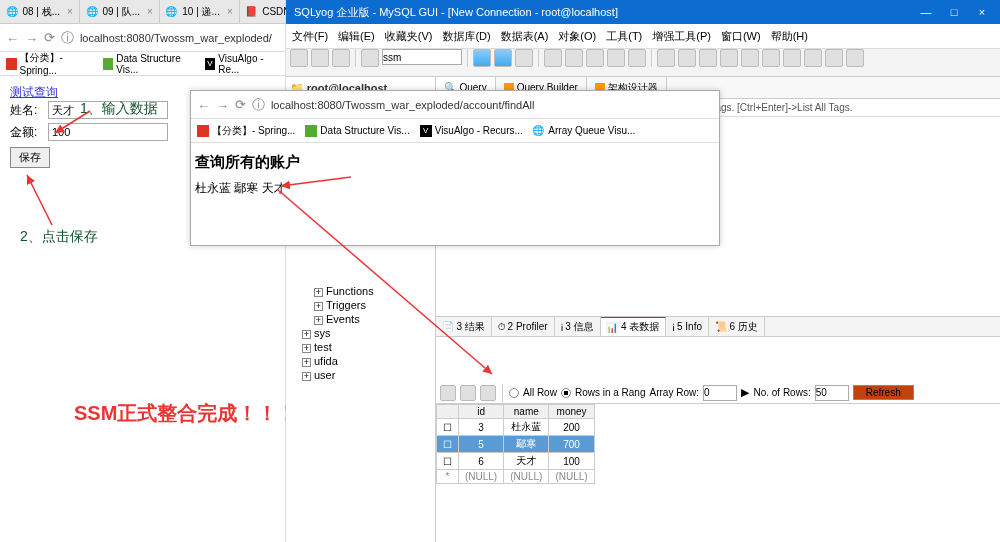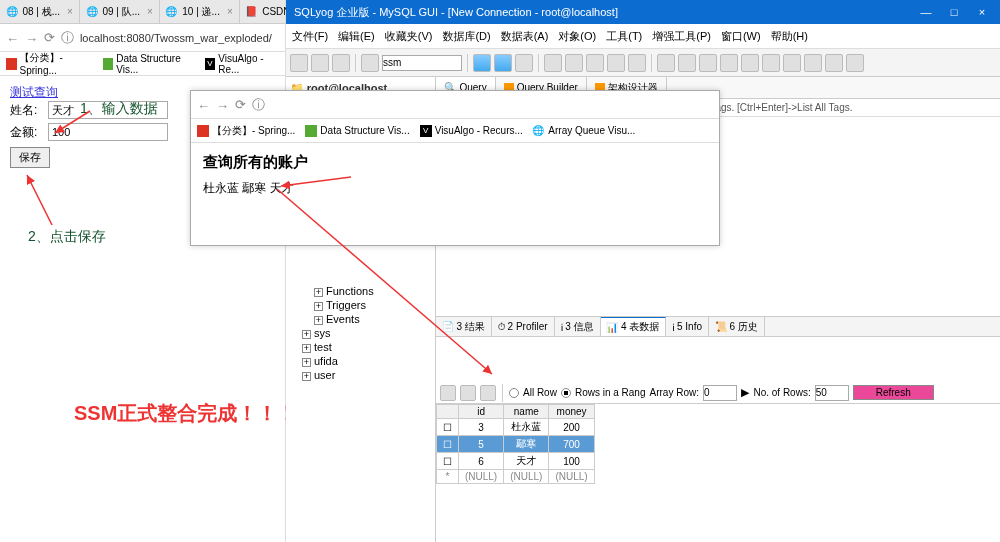--- a/index.html
+++ b/index.html
@@ -27,31 +27,31 @@
 .form-row { display: flex; align-items: flex-end; margin-bottom: 4px; font-size: 12px; }
 .form-row label { width: 38px; }
 .form-row input { width: 120px; height: 18px; border: 1px solid #aaa; font-size: 11px; padding: 0 3px; }
 .save-btn { padding: 2px 8px; border: 1px solid #888; background: #efefef; font-size: 11px; margin-top: 2px; }
 
 .annot { position: absolute; color: #14532d; font-size: 14px; pointer-events: none; }
 
 
 .popup { position: absolute; left: 190px; top: 90px; width: 530px; height: 156px; background: #fff; border: 1px solid #aaa; box-shadow: 0 0 6px rgba(0,0,0,0.2); z-index: 50; }
 .popup .addr-row { border-top: none; }
-.popup-body { padding: 10px 12px; }
+.popup-body { padding: 10px 4px; }
 .popup-body h2 { font-size: 15px; margin-bottom: 8px; }
 .popup-body .names { font-size: 12px; }
 
 
 .sqlyog { position: absolute; left: 286px; top: 0; width: 714px; height: 542px; background: #fff; }
 .sqlyog-titlebar { height: 24px; background: #0c6cd0; color: #fff; display: flex; align-items: center; padding: 0 8px; font-size: 11px; justify-content: space-between; }
 .win-icons { display: flex; gap: 8px; }
 .win-icons span { width: 20px; text-align: center; }
 .menubar { height: 20px; background: #fff; display: flex; align-items: center; padding: 12px 6px; gap: 10px; font-size: 11px; border-bottom: 1px solid #ddd; }
-.toolbar { height: 28px; background: #f4f4f4; display: flex; align-items: center; padding: 0 4px; gap: 3px; border-bottom: 1px solid #ccc; }
+.toolbar { height: 28px; background: #f4f4f4; display: flex; align-items: flex-start; padding: 0 4px; gap: 3px; border-bottom: 1px solid #ccc; }
 .tb-icon { width: 18px; height: 18px; background: #e0e0e0; border: 1px solid #bbb; border-radius: 2px; }
 .tb-sep { width: 1px; height: 18px; background: #ccc; margin: 0 2px; }
 .tb-colored { background: linear-gradient(#8cf,#4ae); }
 
 .sqlyog-main { display: flex; height: calc(100% - 72px); }
 .tree-panel { width: 150px; border-right: 1px solid #ccc; padding: 4px; font-size: 11px; overflow: hidden; }
 .tree-item { padding: 1px 0 1px 12px; white-space: nowrap; }
 .tree-item.root { padding-left: 0; color: #333; font-weight: bold; }
 .tree-item .box { display: inline-block; width: 9px; height: 9px; border: 1px solid #888; text-align: center; line-height: 7px; font-size: 9px; margin-right: 3px; }
 .tree-gap { height: 160px; }
@@ -66,21 +66,21 @@
 
 .result-tabs { height: 20px; display: flex; border-bottom: 1px solid #ccc; background: #f4f4f4; font-size: 10px; }
 .rt { padding: 0 6px; display: flex; align-items: center; gap: 2px; border-right: 1px solid #ccc; }
 .rt.active { background: #fff; border-top: 1px solid #0c6cd0; }
 
 .result-toolbar { height: 22px; display: flex; align-items: center; gap: 4px; padding: 0 4px; font-size: 10px; border-bottom: 1px solid #ccc; margin-top: 45px; }
 .result-toolbar .tb-icon { width: 16px; height: 16px; }
 .radio { width: 10px; height: 10px; border: 1px solid #888; border-radius: 50%; display: inline-block; }
 .radio.sel { background: radial-gradient(#000 40%, #fff 45%); }
 .num-input { width: 34px; height: 16px; border: 1px solid #aaa; font-size: 10px; }
-.refresh-btn { padding: 1px 22px; border: 1px solid #888; background: #ec4899; font-size: 10px; }
+.refresh-btn { padding: 1px 12px; border: 1px solid #888; background: #c2410c; font-size: 10px; }
 
 .data-grid { font-size: 10px; }
 .data-grid table { border-collapse: collapse; }
 .data-grid th, .data-grid td { border: 1px solid #ccc; padding: 1px 6px; text-align: center; }
 .data-grid th { background: #f0f0f0; font-weight: normal; }
 .row-chk { width: 14px; text-align: center; }
 .highlight-row td { background: #5a9bd5; color: #fff; }
 .null-row td { color: #888; }
 
 .big-red { position: absolute; color: #e33; font-size: 20px; font-weight: bold; left: 74px; top: 400px; }
@@ -141,21 +141,21 @@
     </div>
     <div class="form-row">
       <label>金额:</label>
       <input value="100" style="">
     </div>
     <button class="save-btn">保存</button>
   </div>
 </div>
 
 <div class="annot" style="left:80px;top:100px">1、输入数据</div>
-<div class="annot" style="left:28px;top:228px">2、点击保存</div>
+<div class="annot" style="left:20px;top:228px">2、点击保存</div>
 <div class="annot" style="left:350px;top:168px">3、重定向页面效果</div>
 <div class="annot" style="left:500px;top:404px">4、数据库数据</div>
 <div class="big-red">SSM正式整合完成！！！</div>
 
 <svg class="arrow" style="left:50px;top:108px" width="50" height="30">
     <defs>
       <marker id="ah1" markerWidth="8" markerHeight="8" refX="6" refY="3" orient="auto">
         <path d="M0,0 L6,3 L0,6 Z" fill="#e33"></path>
       </marker>
     </defs>
@@ -170,20 +170,21 @@
 <svg class="arrow" style="left:272px;top:184px" width="230" height="200">
     <line x1="5" y1="5" x2="220" y2="190" stroke="#e33" stroke-width="1.5" marker-end="url(#ah1)"></line>
   </svg>
 
 <div class="popup">
   <div class="addr-row">
     <span class="nav-btn">←</span>
     <span class="nav-btn">→</span>
     <span class="nav-btn">⟳</span>
     <span class="nav-btn">ⓘ</span>
+    <span class="addr">localhost:8080/Twossm_war_exploded/account/findAll</span>
   </div>
   <div class="bookmark-row">
     <div class="bm-item">
         <span class="bm-icon bm-red"></span>
         <span>【分类】- Spring...</span>
       </div>
     <div class="bm-item">
         <span class="bm-icon bm-green"></span>
         <span>Data Structure Vis...</span>
       </div>

